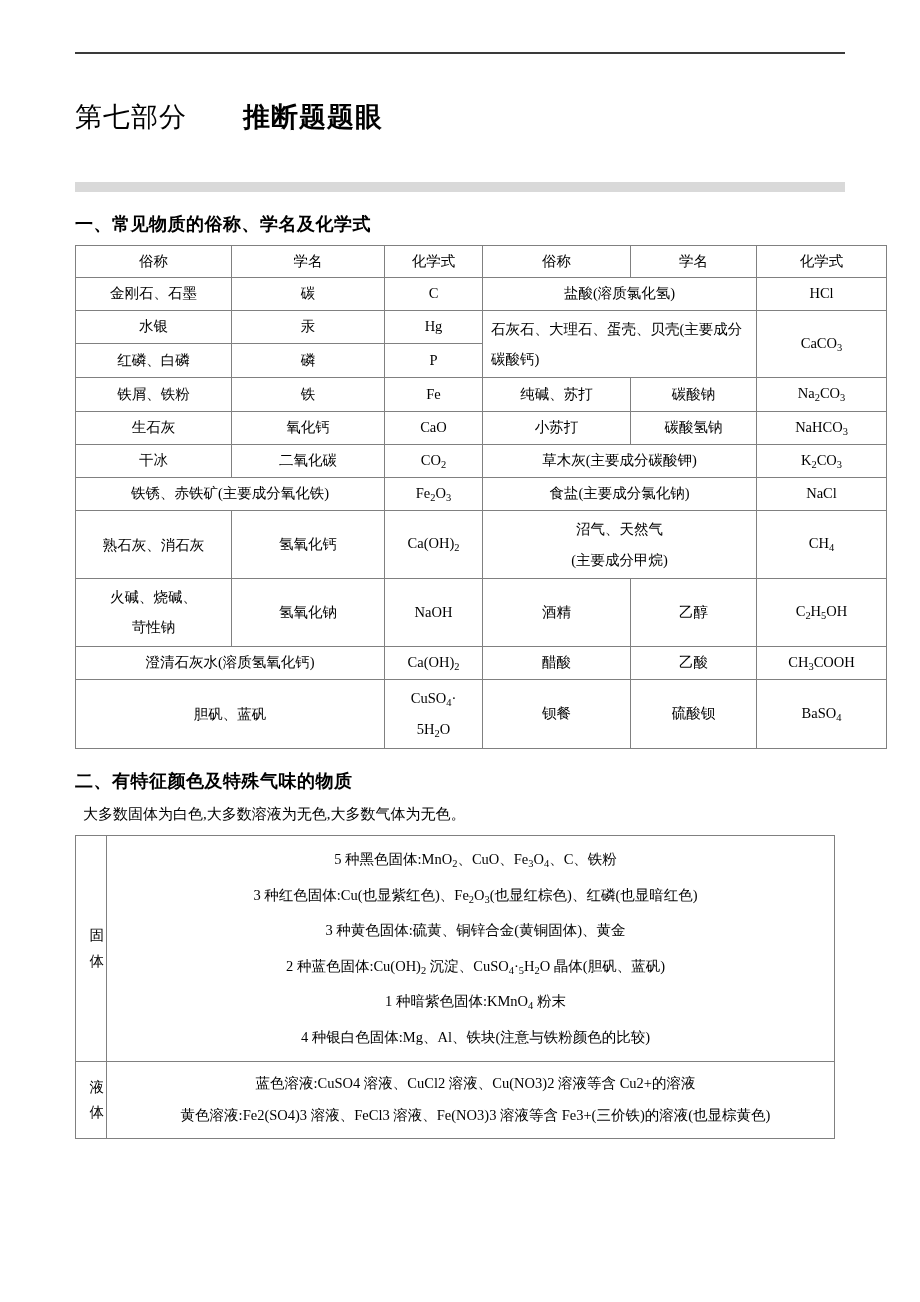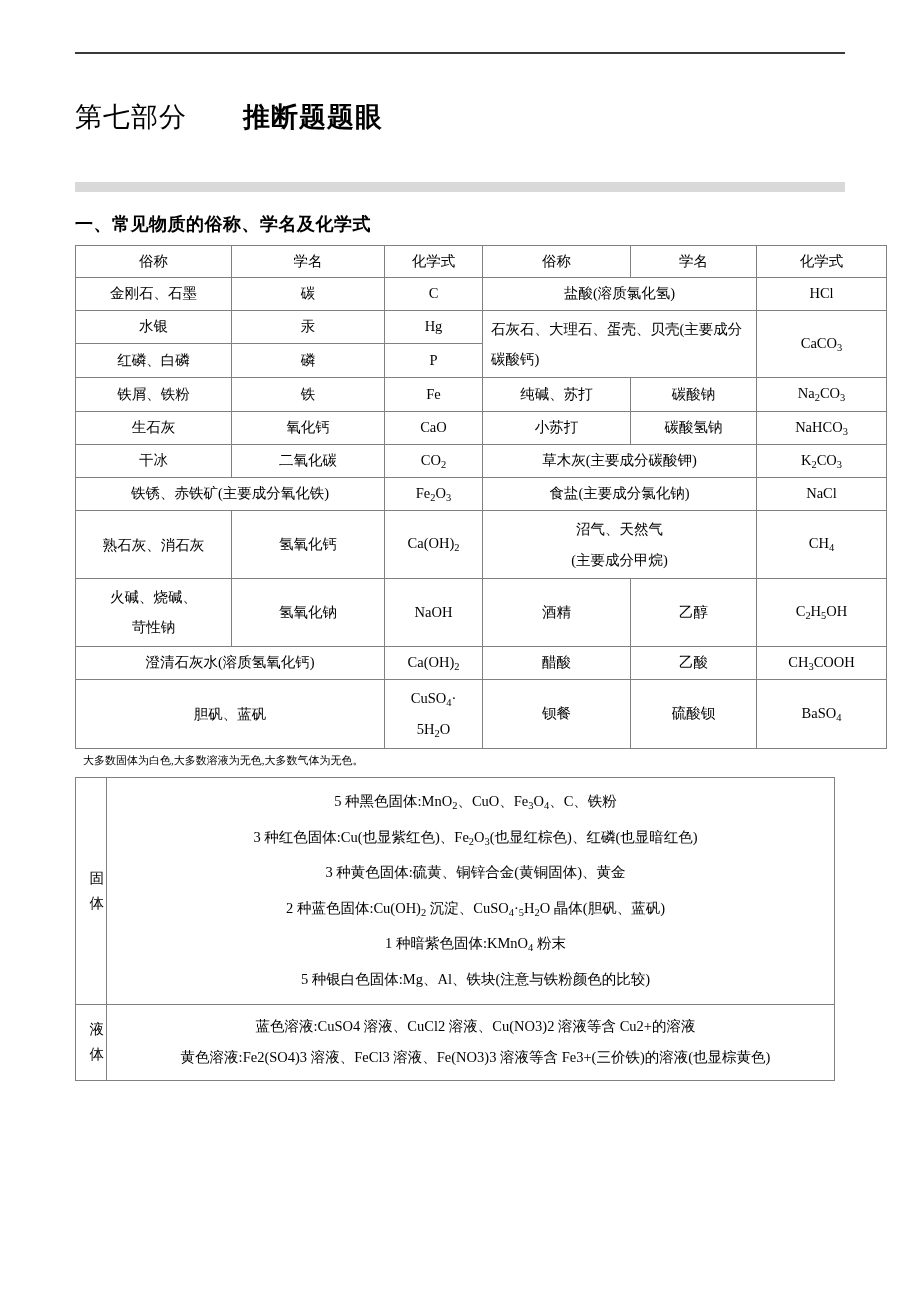--- a/index.html
+++ b/index.html
@@ -85,21 +85,21 @@
   #substance-table td.c3 { width: 87px; }
   #substance-table td.c4 { width: 137px; }
   #substance-table td.c5 { width: 115px; }
   #substance-table td.c6 { width: 119px; }
   #substance-table td.tall { line-height: 2.35; }
   #substance-table td.leftal { text-align: left; padding-left: 8px; margin-left: 24px; }
   #substance-table td.two-line { line-height: 2.1; }
 
   
   .intro-line {
-    font-size: 11px;
+    font-size: 15px;
     line-height: 1.7;
     margin: 2px 0 8px 8px;
   }
 
   
   #color-table { width: 760px; }
   #color-table td {
     text-align: center;
     padding: 0;
     vertical-align: middle;
@@ -227,35 +227,36 @@
       <tr>
         <td colspan="2" class="tall">胆矾、蓝矾</td>
         <td class="c3 two-line"><span>CuSO<sub>4</sub>·</span><br><span>5H<sub>2</sub>O</span></td>
         <td class="c4">钡餐</td>
         <td class="c5">硫酸钡</td>
         <td class="c6">BaSO<sub>4</sub></td>
       </tr>
     </tbody>
   </table>
 
+  <div class="section-heading">二、有特征颜色及特殊气味的物质</div>
 
   <div class="intro-line">大多数固体为白色,大多数溶液为无色,大多数气体为无色。</div>
 
   <table id="color-table">
     <tbody>
       <tr>
         <td class="label-cell">固体</td>
         <td>
           <div class="row-list" id="solid-list">
               <div class="line">5 种黑色固体:MnO<sub>2</sub>、CuO、Fe<sub>3</sub>O<sub>4</sub>、C、铁粉</div>
               <div class="line">3 种红色固体:Cu(也显紫红色)、Fe<sub>2</sub>O<sub>3</sub>(也显红棕色)、红磷(也显暗红色)</div>
               <div class="line">3 种黄色固体:硫黄、铜锌合金(黄铜固体)、黄金</div>
               <div class="line">2 种蓝色固体:Cu(OH)<sub>2</sub> 沉淀、CuSO<sub>4</sub>·<sub>5</sub>H<sub>2</sub>O 晶体(胆矾、蓝矾)</div>
               <div class="line">1 种暗紫色固体:KMnO<sub>4</sub> 粉末</div>
-              <div class="line">5 种银白色固体:Mg、Al、铁块(注意与铁粉颜色的比较)</div>
+              <div class="line">4 种银白色固体:Mg、Al、铁块(注意与铁粉颜色的比较)</div>
             </div>
         </td>
       </tr>
       <tr>
         <td class="label-cell">液体</td>
         <td>
           <div class="row-list liquid-list" id="liquid-list">
               <div class="line">蓝色溶液:CuSO4 溶液、CuCl2 溶液、Cu(NO3)2 溶液等含 Cu2+的溶液</div>
               <div class="line">黄色溶液:Fe2(SO4)3 溶液、FeCl3 溶液、Fe(NO3)3 溶液等含 Fe3+(三价铁)的溶液(也显棕黄色)</div>
             </div>

